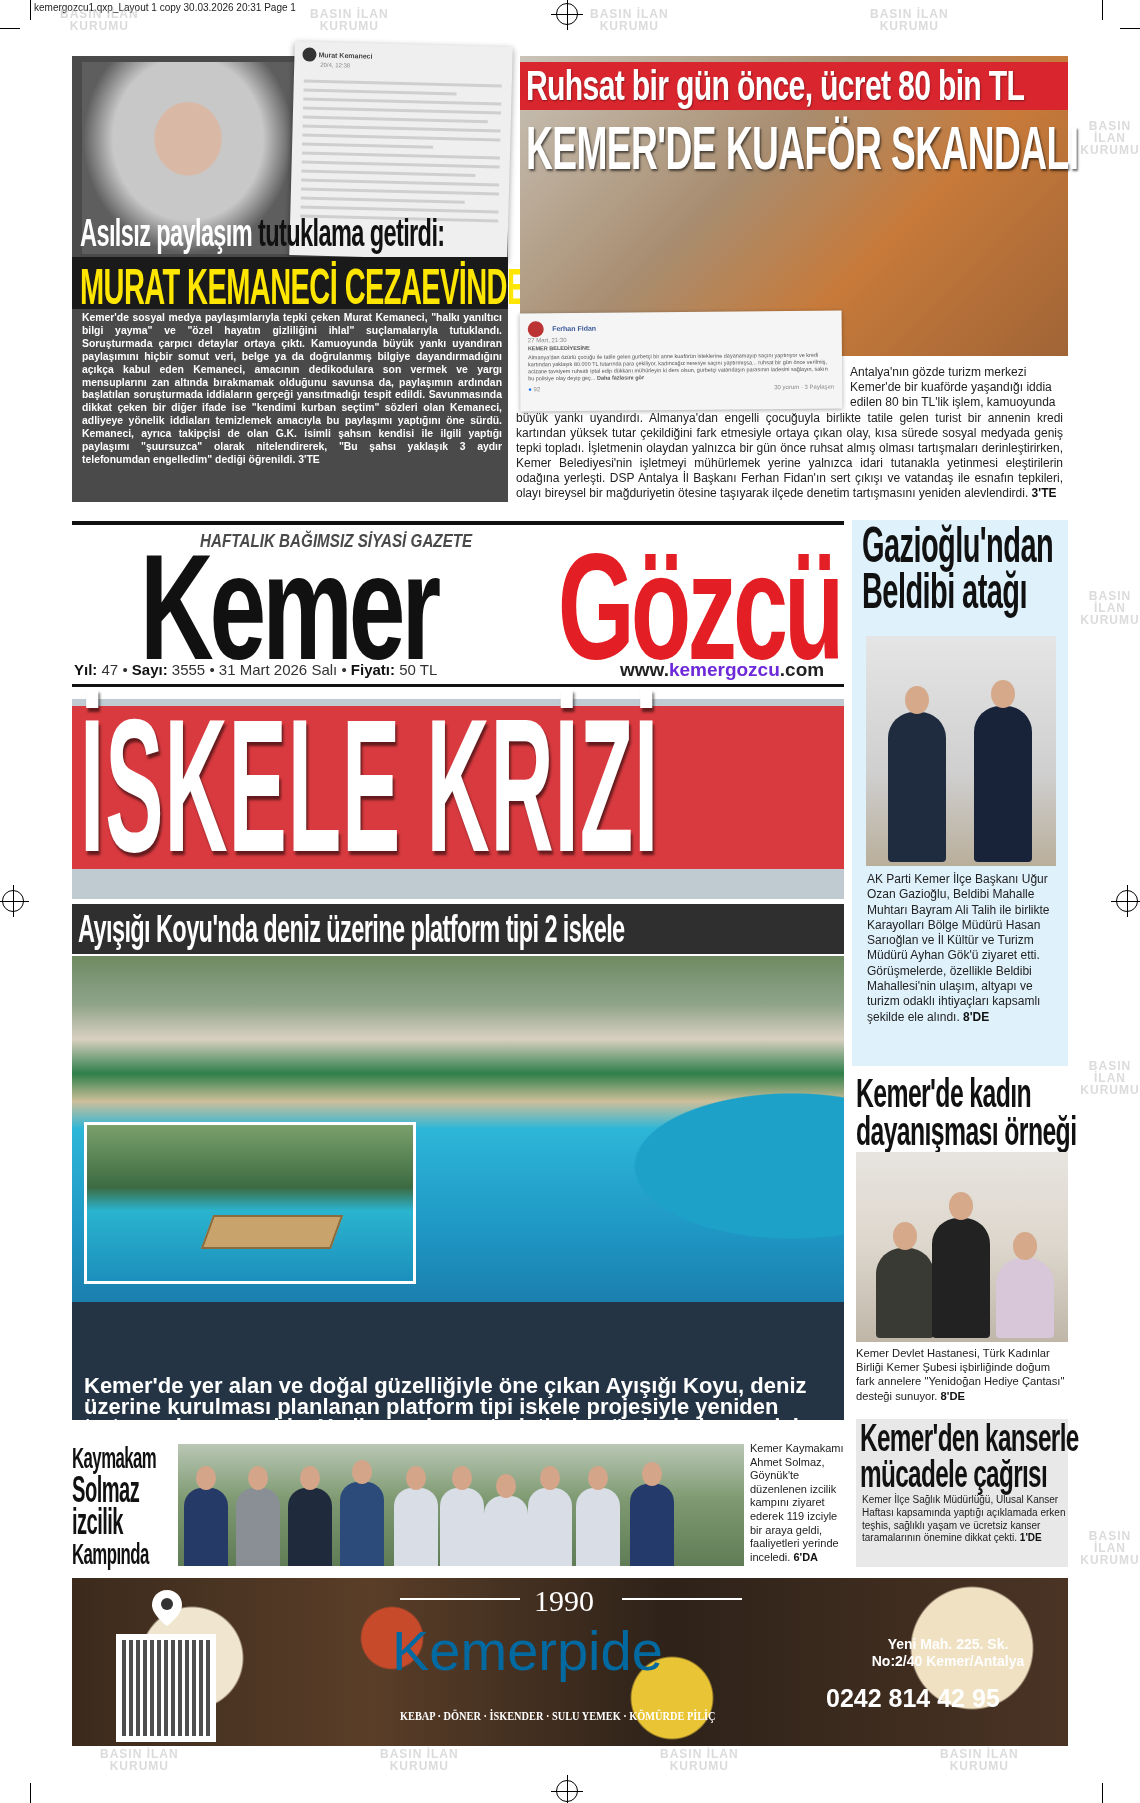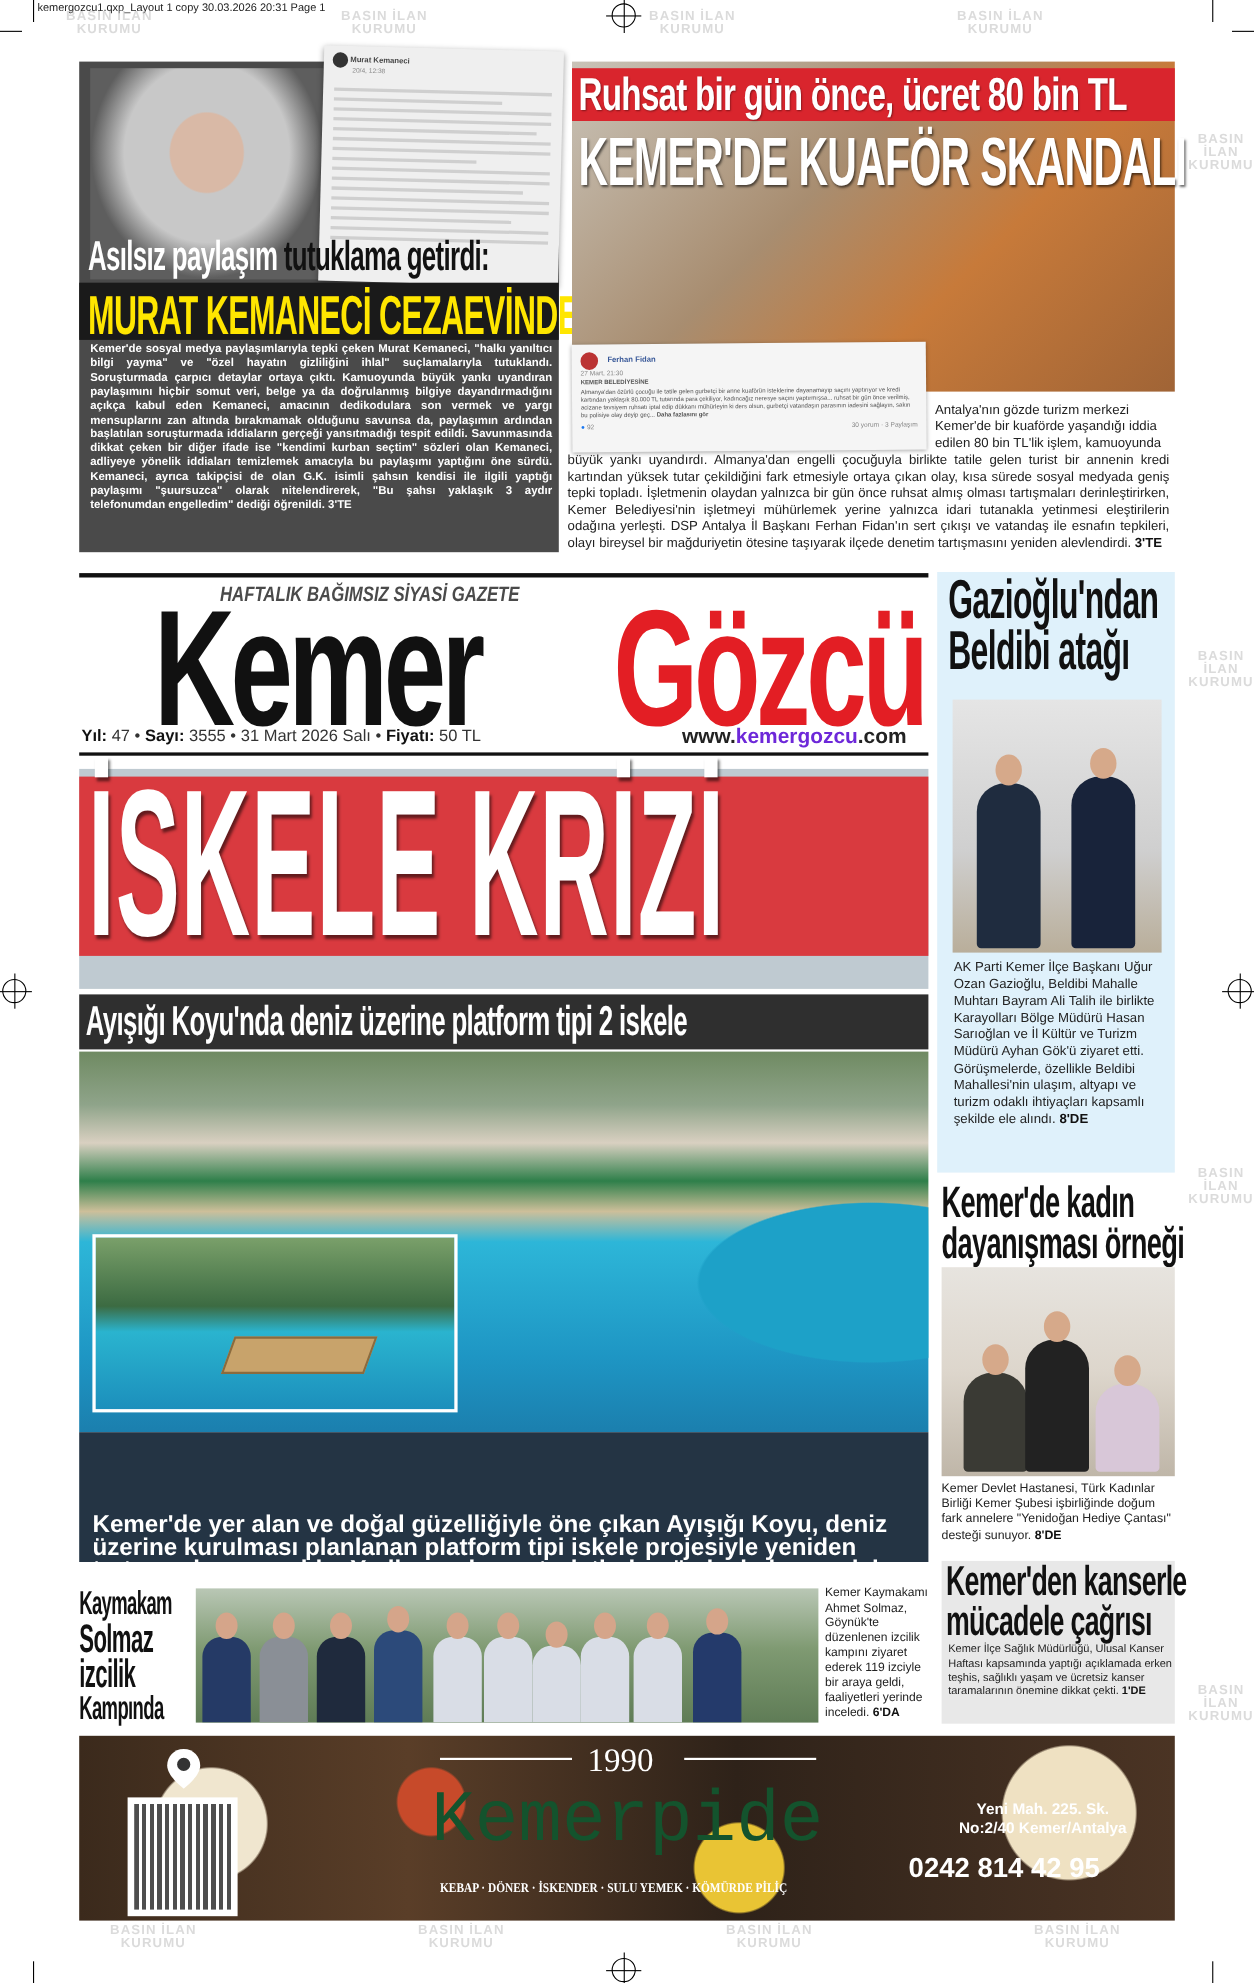--- a/index.html
+++ b/index.html
@@ -101,21 +101,21 @@
        radial-gradient(circle at 320px 60px, #c74a2a 0 30px, transparent 32px),
        linear-gradient(90deg, #3b2a1c 0%, #5a3e28 30%, #2e2219 60%, #4b3424 100%); }
   .ad-pin { left: 150px; top: 1588px; width: 34px; height: 40px; }
   .ad-qr { left: 116px; top: 1634px; width: 100px; height: 108px; background: #fff; padding: 6px; }
   .qr { width: 100%; height: 100%; background:
       repeating-linear-gradient(90deg, #222 0 4px, #fff 4px 7px),
       #fff; opacity: .8; }
   .ad-year { left: 534px; top: 1584px; font-size: 30px; color: #fff; font-family: "Liberation Serif", serif; }
   .ad-year-line-l { left: 400px; top: 1598px; width: 120px; height: 2px; background: #fff; }
   .ad-year-line-r { left: 622px; top: 1598px; width: 120px; height: 2px; background: #fff; }
-  .ad-brand { left: 392px; top: 1618px; font-size: 66px; color: #14532d; font-family: Liberation Mono, monospace; white-space: nowrap; }
+  .ad-brand { left: 392px; top: 1618px; font-size: 56px; color: #0369a1; font-family: Liberation Sans, sans-serif; white-space: nowrap; }
   .ad-services { left: 400px; top: 1709px; font-size: 12px; color: #fff; font-family: "Liberation Serif", serif; font-weight: 700; white-space: nowrap; transform: scaleX(.86); transform-origin: left top; }
   .ad-addr { left: 858px; top: 1636px; width: 180px; font-size: 14px; line-height: 17px; color: #fff; font-weight: 700; text-align: center; }
   .ad-phone { left: 826px; top: 1684px; font-size: 25px; color: #fff; font-weight: 700; white-space: nowrap; }
 
   
   .wm { font-size: 12px; color: rgba(190,190,190,.55); font-weight: 700; text-align: center; line-height: 12px; letter-spacing: 1px; }
 </style>
 </head>
 <body>
 

